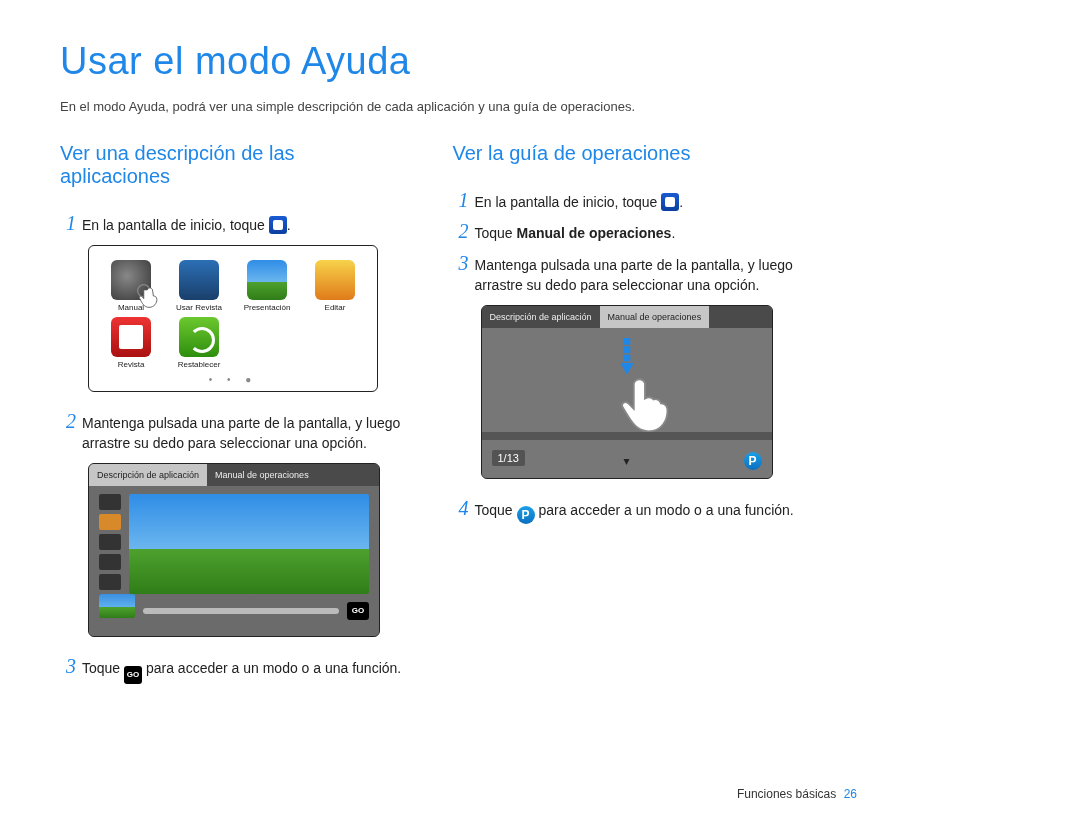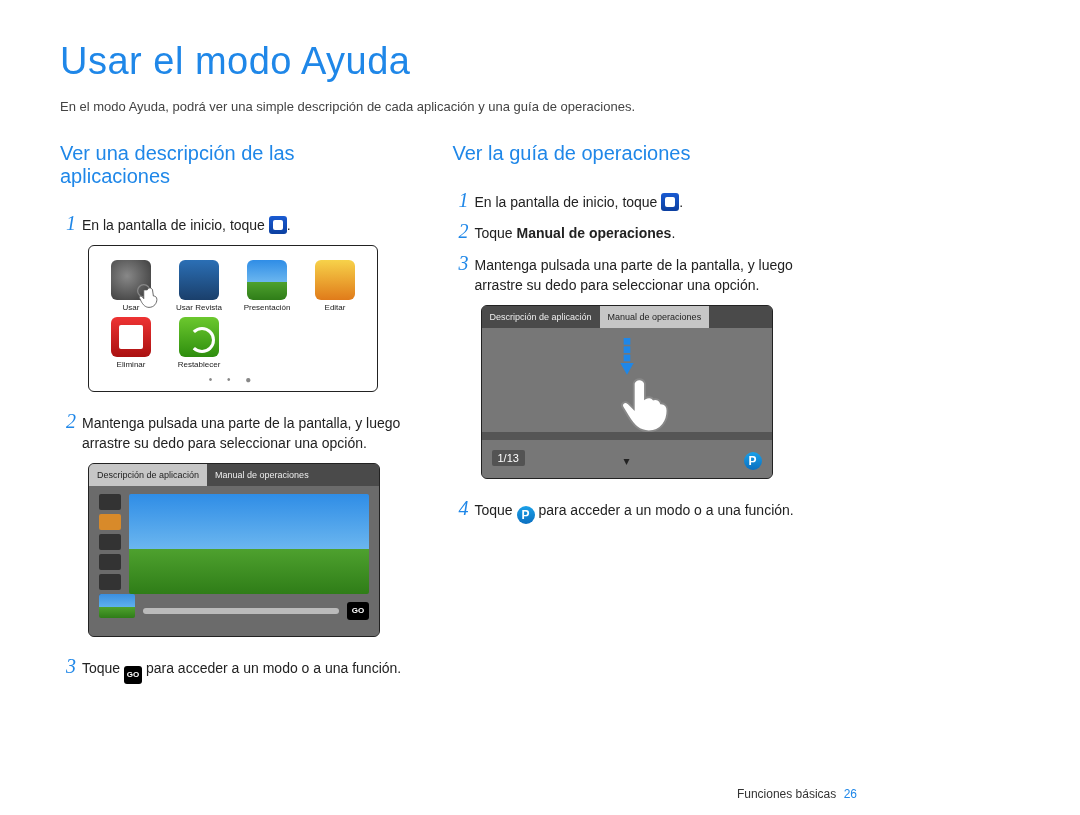--- a/index.html
+++ b/index.html
@@ -77,39 +77,39 @@
         <div class="apps">
           <div class="app">
             <div class="ic" style="background:radial-gradient(circle at 40% 40%,#888,#333)">
               <div class="hand">
                 <svg viewBox="0 0 64 64">
                     <circle cx="20" cy="20" r="14" fill="none" stroke="#888" stroke-width="3"></circle>
                     <path d="M28 18c2-6 10-6 12 0l2 14c4 0 8 2 8 8 0 8-6 18-18 18-8 0-14-6-18-14l-4-8c-1-3 3-6 6-3l4 5V18z" fill="#fff" stroke="#555" stroke-width="2"></path>
                   </svg>
               </div>
             </div>
-            <div class="lbl">Usar</div>
+            <div class="lbl">Manual</div>
           </div>
           <div class="app">
             <div class="ic" style="background:linear-gradient(#2b6fb5,#1a3f6b)"></div>
             <div class="lbl">Usar Revista</div>
           </div>
           <div class="app">
             <div class="ic" style="background:linear-gradient(#2f8de6 0%,#6bb6ef 55%,#4ea12e 55%,#2f7d18 100%)"></div>
             <div class="lbl">Presentación</div>
           </div>
           <div class="app">
             <div class="ic" style="background:linear-gradient(#f7d24a,#e07b1a)"></div>
             <div class="lbl">Editar</div>
           </div>
           <div class="app">
             <div class="ic" style="background:linear-gradient(#e33,#a11);position:relative">
               <span style="position:absolute;inset:8px;background:#fff;border-radius:2px"></span>
             </div>
-            <div class="lbl">Eliminar</div>
+            <div class="lbl">Revista</div>
           </div>
           <div class="app">
             <div class="ic" style="background:linear-gradient(#6cc82e,#2e8e0e);position:relative">
               <span style="position:absolute;left:10px;top:10px;width:20px;height:20px;border:3px solid #fff;border-left-color:transparent;border-radius:50%"></span>
             </div>
             <div class="lbl">Restablecer</div>
           </div>
         </div>
         <div class="dots">• • ●</div>
       </div>

